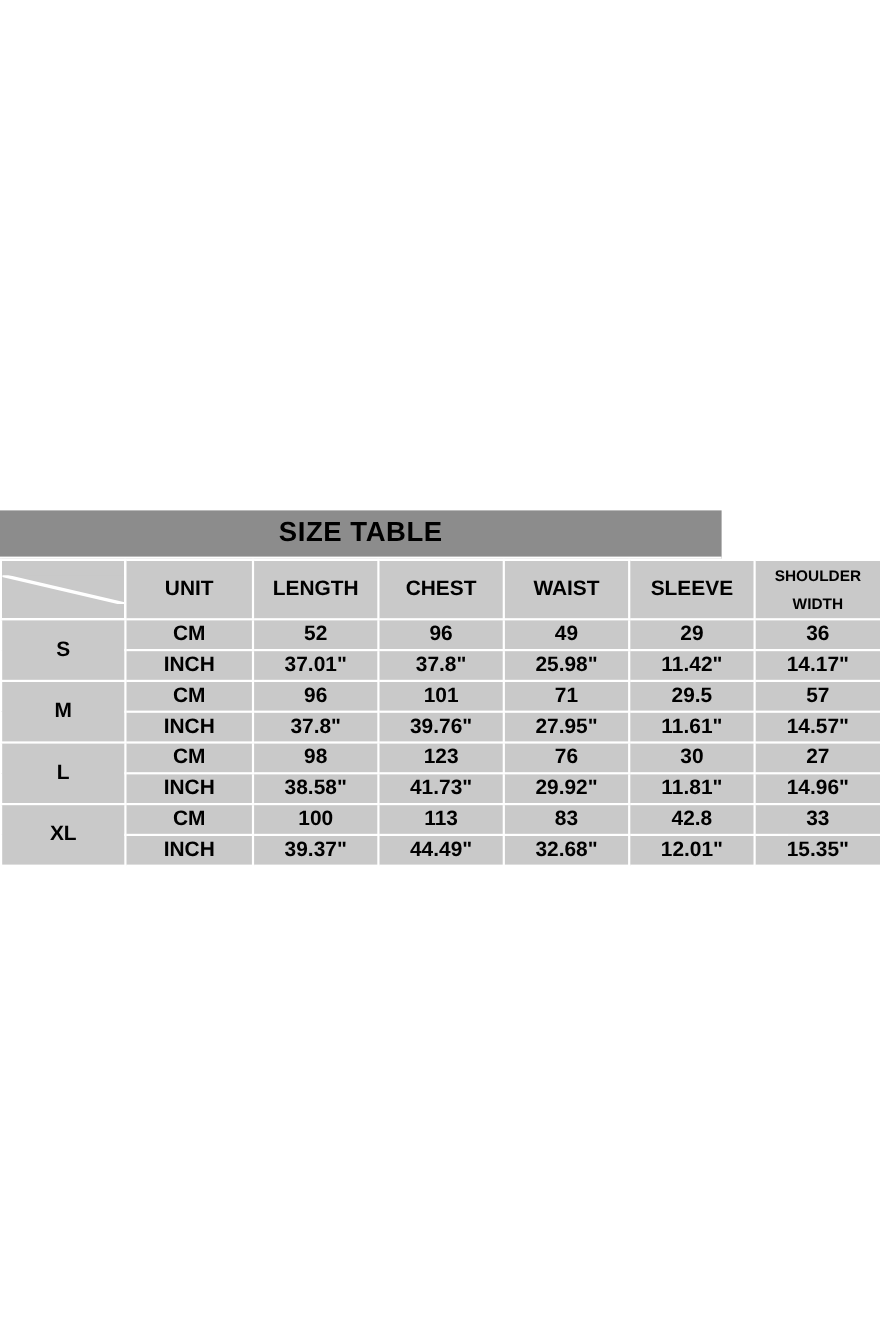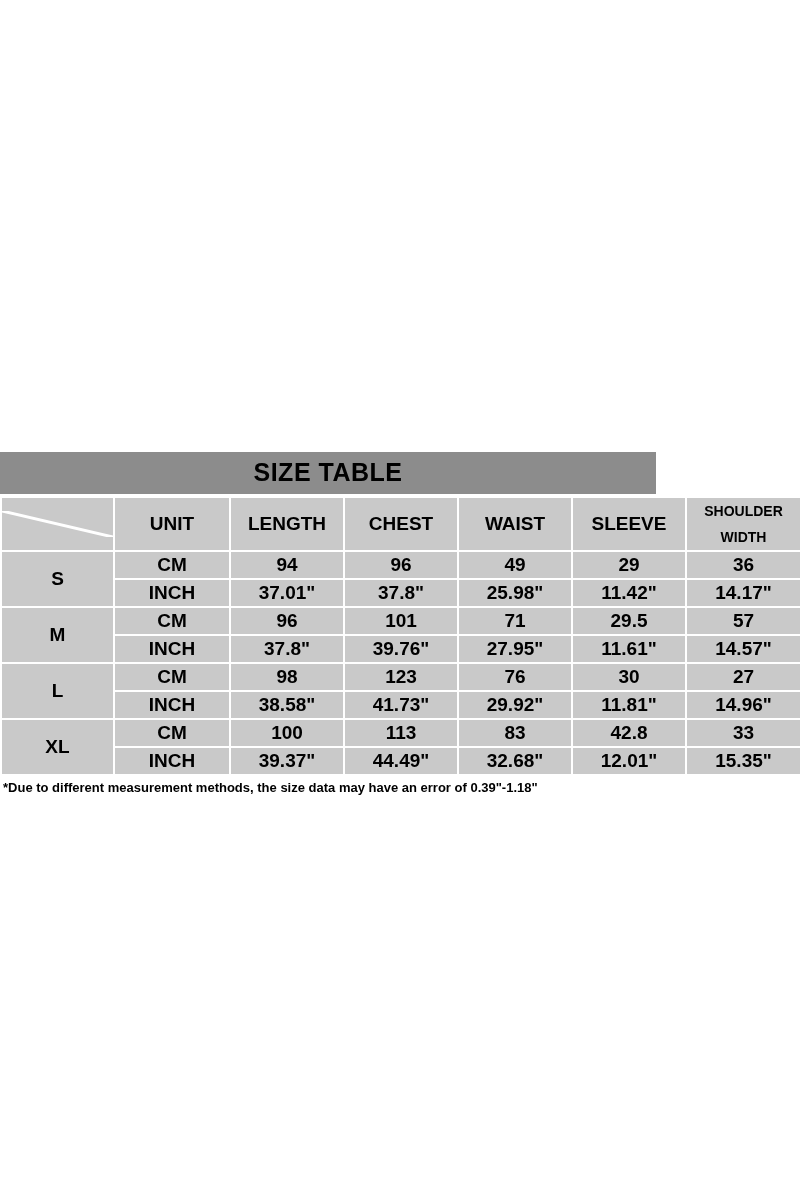--- a/index.html
+++ b/index.html
@@ -11,21 +11,21 @@
     width: 800px;
     height: 1200px;
     position: relative;
     font-family: "Liberation Sans", sans-serif;
     overflow: hidden;
   }
 
   #size-table-block {
     position: absolute;
     left: 0;
-    top: 452px;
+    top: 464px;
     width: 656px;
   }
 
   .title-bar {
     background: #8c8c8c;
     color: #000000;
     text-align: center;
     font-size: 25px;
     font-weight: bold;
     letter-spacing: 0.5px;
@@ -122,21 +122,21 @@
         <td class="head-cell">LENGTH</td>
         <td class="head-cell">CHEST</td>
         <td class="head-cell">WAIST</td>
         <td class="head-cell">SLEEVE</td>
         <td class="head-cell shoulder">SHOULDER WIDTH</td>
       </tr>
 
       <tr>
         <td class="size-cell" rowspan="2">S</td>
         <td>CM</td>
-        <td>94</td>
+        <td>52</td>
         <td>96</td>
         <td>49</td>
         <td>29</td>
         <td>36</td>
       </tr>
       <tr>
         <td>INCH</td>
         <td>37.01"</td>
         <td>37.8"</td>
         <td>25.98"</td>
@@ -193,14 +193,13 @@
         <td>INCH</td>
         <td>39.37"</td>
         <td>44.49"</td>
         <td>32.68"</td>
         <td>12.01"</td>
         <td>15.35"</td>
       </tr>
     </tbody>
   </table>
 
-  <div class="note">*Due to different measurement methods, the size data may have an error of 0.39"-1.18"</div>
 </div>
 
 </body></html>

